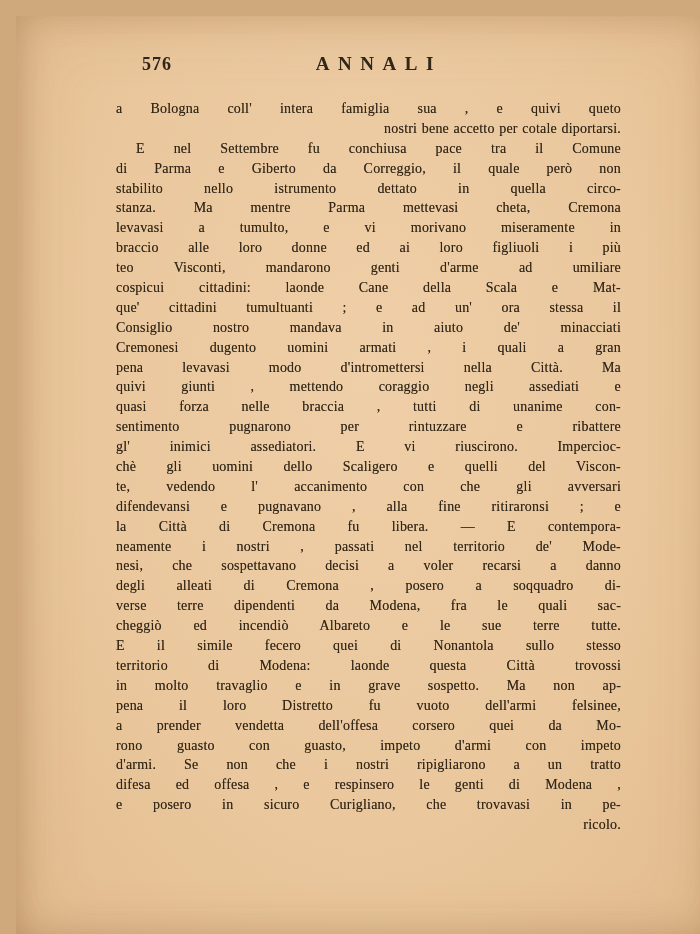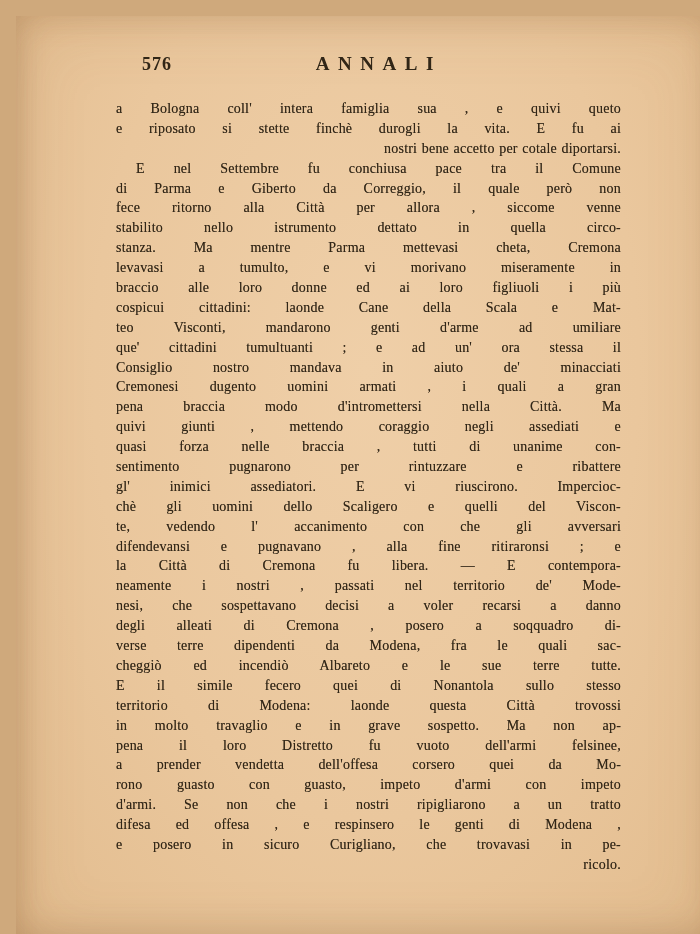--- a/index.html
+++ b/index.html
@@ -88,35 +88,33 @@
 </head>
 <body>
 
 <div class="page">
   <div class="header">
     <span class="pagenum">576</span>
     <span class="title">ANNALI</span>
   </div>
   <div class="text-block">
       <div class="line">a Bologna coll' intera famiglia sua , e quivi queto</div>
-      <div class="line">e riposato si stette finchè durogli la vita. E fu ai</div>
       <div class="line end">nostri bene accetto per cotale diportarsi.</div>
       <div class="line indent">E nel Settembre fu conchiusa pace tra il Comune</div>
       <div class="line">di Parma e Giberto da Correggio, il quale però non</div>
-      <div class="line">fece ritorno alla Città per allora , siccome venne</div>
       <div class="line">stabilito nello istrumento dettato in quella circo-</div>
       <div class="line">stanza. Ma mentre Parma mettevasi cheta, Cremona</div>
       <div class="line">levavasi a tumulto, e vi morivano miseramente in</div>
       <div class="line">braccio alle loro donne ed ai loro figliuoli i più</div>
+      <div class="line">teo Visconti, mandarono genti d'arme ad umiliare</div>
       <div class="line">cospicui cittadini: laonde Cane della Scala e Mat-</div>
-      <div class="line">teo Visconti, mandarono genti d'arme ad umiliare</div>
       <div class="line">que' cittadini tumultuanti ; e ad un' ora stessa il</div>
       <div class="line">Consiglio nostro mandava in aiuto de' minacciati</div>
       <div class="line">Cremonesi dugento uomini armati , i quali a gran</div>
-      <div class="line">pena braccia modo d'intromettersi nella Città. Ma</div>
+      <div class="line">pena levavasi modo d'intromettersi nella Città. Ma</div>
       <div class="line">quivi giunti , mettendo coraggio negli assediati e</div>
       <div class="line">quasi forza nelle braccia , tutti di unanime con-</div>
       <div class="line">sentimento pugnarono per rintuzzare e ribattere</div>
       <div class="line">gl' inimici assediatori. E vi riuscirono. Impercioc-</div>
       <div class="line">chè gli uomini dello Scaligero e quelli del Viscon-</div>
       <div class="line">te, vedendo l' accanimento con che gli avversari</div>
       <div class="line">difendevansi e pugnavano , alla fine ritiraronsi ; e</div>
       <div class="line">la Città di Cremona fu libera. — E contempora-</div>
       <div class="line">neamente i nostri , passati nel territorio de' Mode-</div>
       <div class="line">nesi, che sospettavano decisi a voler recarsi a danno</div>

